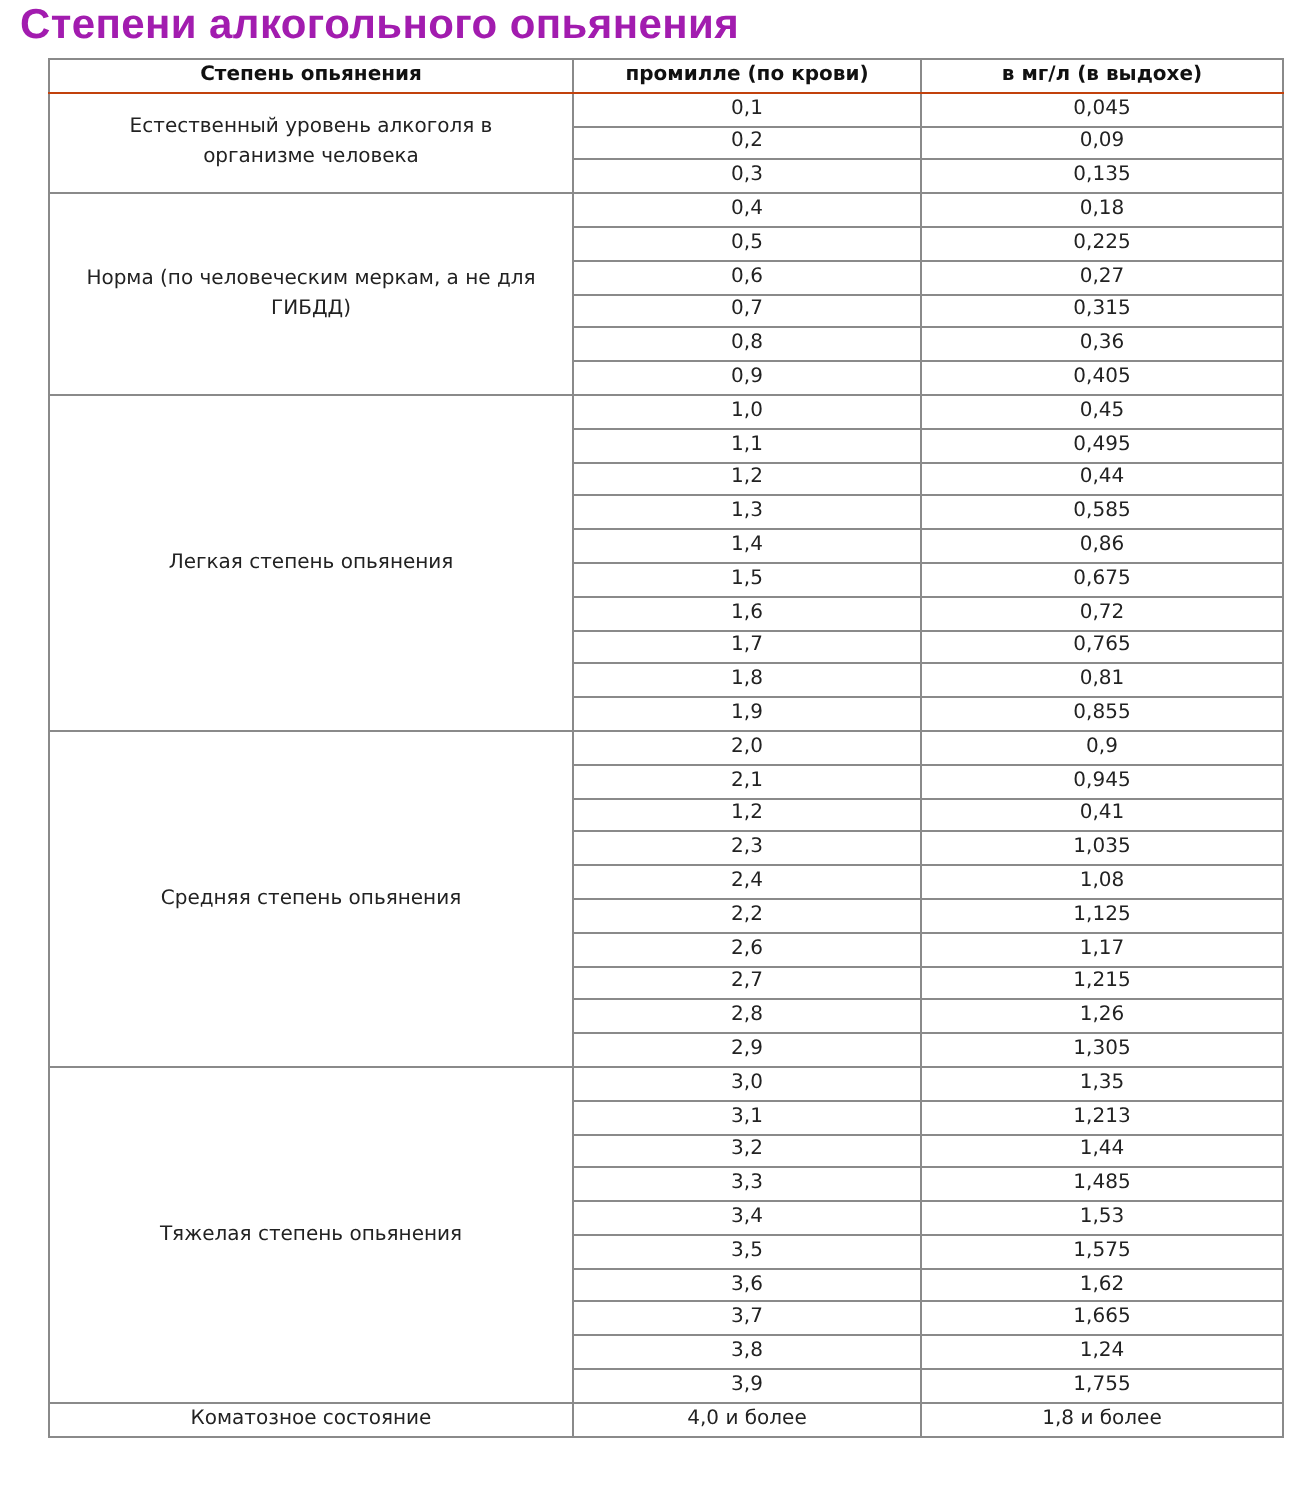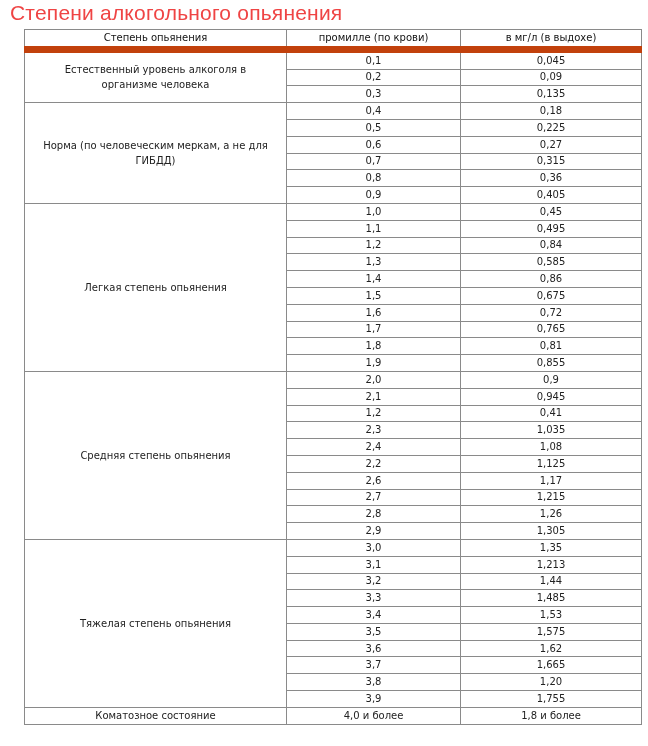--- a/index.html
+++ b/index.html
@@ -1,41 +1,41 @@
 <!DOCTYPE html>
 <html><head>
 <meta charset="utf-8">
 <style>
   html, body { margin: 0; padding: 0; background: #ffffff; }
   body { width: 648px; height: 746px; position: relative; overflow: hidden; font-family: "DejaVu Sans", sans-serif; }
   .title {
     position: absolute; left: 10px; top: 1px;
     font-family: "Liberation Sans", sans-serif;
-    font-weight: normal; font-size: 21px; color: #ef4444;
+    font-weight: bold; font-size: 21px; color: #a21caf;
     letter-spacing: 0.2px; white-space: nowrap;
   }
   table.tbl {
     position: absolute; left: 24px; top: 29px;
     width: 617px;
     border-collapse: collapse;
     border: 1px solid #111111;
     font-family: "DejaVu Sans", sans-serif;
     font-size: 10px; color: #222222;
     table-layout: fixed;
   }
   table.tbl th, table.tbl td {
     border: 1px solid #8a8a8a;
     height: 15.8px; padding: 0 4px;
     text-align: center; vertical-align: middle;
     line-height: 14px;
     overflow: hidden;
   }
   table.tbl th {
-    font-weight: normal; font-size: 10px; color: #111;
-    border-bottom: 7px solid #c2410c;
+    font-weight: bold; font-size: 10px; color: #111;
+    border-bottom: 1px solid #c2410c;
   }
   table.tbl td.cat { line-height: 15px; padding: 0 14px; margin-left: 24px; }
   col.c1 { width: 262px; }
   col.c2 { width: 174px; }
   col.c3 { width: 181px; }
 </style>
 </head>
 <body>
 
 <div class="title">Степени алкогольного опьянения</div>
@@ -96,21 +96,21 @@
         <td class="cat" rowspan="10">Легкая степень опьянения</td>
         <td>1,0</td>
         <td>0,45</td>
       </tr>
       <tr>
         <td>1,1</td>
         <td>0,495</td>
       </tr>
       <tr>
         <td>1,2</td>
-        <td>0,84</td>
+        <td>0,44</td>
       </tr>
       <tr>
         <td>1,3</td>
         <td>0,585</td>
       </tr>
       <tr>
         <td>1,4</td>
         <td>0,86</td>
       </tr>
       <tr>
@@ -202,21 +202,21 @@
       <tr>
         <td>3,6</td>
         <td>1,62</td>
       </tr>
       <tr>
         <td>3,7</td>
         <td>1,665</td>
       </tr>
       <tr>
         <td>3,8</td>
-        <td>1,20</td>
+        <td>1,24</td>
       </tr>
       <tr>
         <td>3,9</td>
         <td>1,755</td>
       </tr>
       <tr>
         <td class="cat" rowspan="1">Коматозное состояние</td>
         <td>4,0 и более</td>
         <td>1,8 и более</td>
       </tr>

